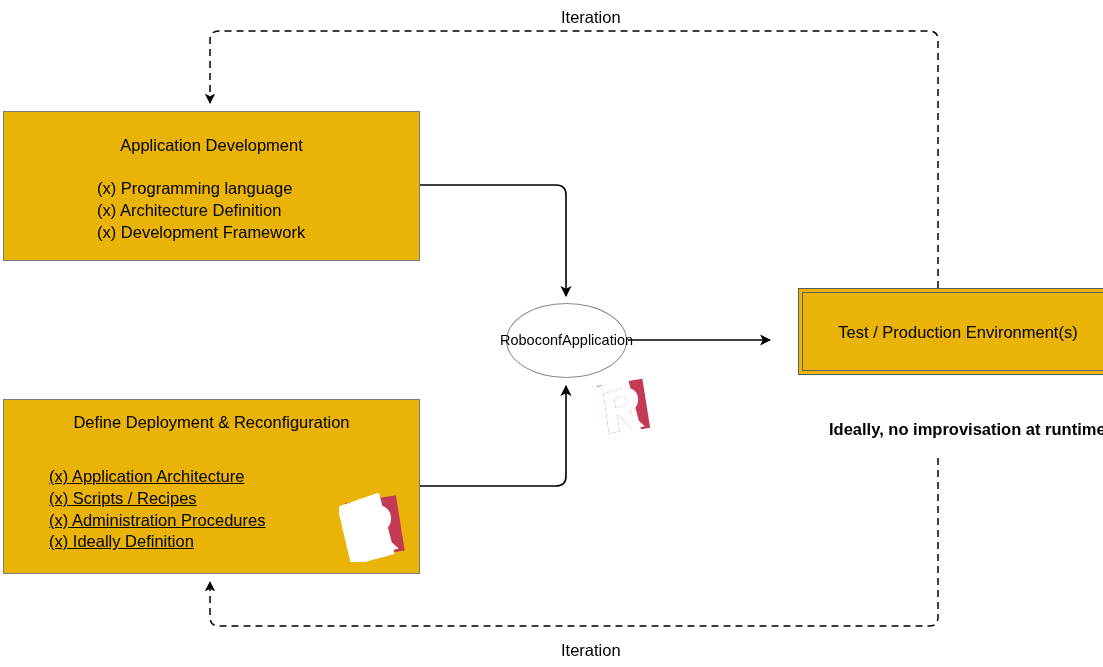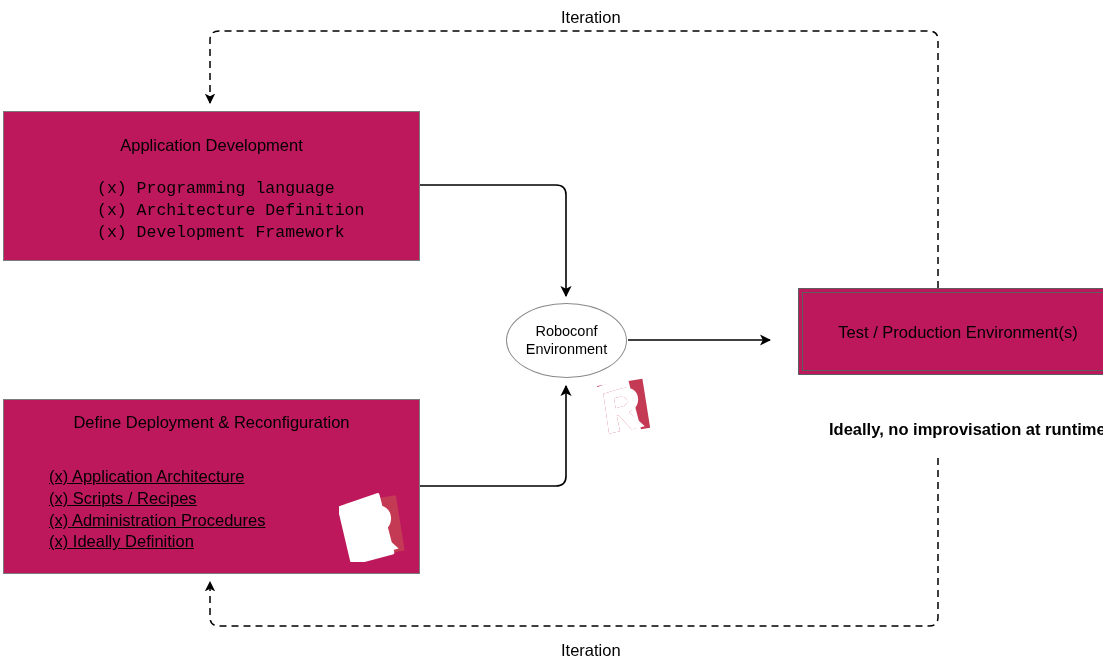--- a/index.html
+++ b/index.html
@@ -25,21 +25,21 @@
     width: 1103px;
     height: 667px;
     pointer-events: none;
   }
 
   
   .proc-box {
     position: absolute;
     box-sizing: border-box;
     border: 1px solid #7b7b7b;
-    background: #be185d;
+    background: #eab308;
   }
   .box-title {
     position: absolute;
     left: 0;
     right: 0;
     text-align: center;
     font-size: 16.5px;
     line-height: 20px;
     color: #000;
     white-space: nowrap;
@@ -54,21 +54,21 @@
   .bullet-list .bullet-row { display: block; }
 
   
   #box-app-dev {
     left: 3px;
     top: 111px;
     width: 417px;
     height: 150px;
   }
   #box-app-dev .box-title { top: 23px; }
-  #box-app-dev .bullet-list { left: 93px; top: 66px; font-family: Liberation Mono, monospace; }
+  #box-app-dev .bullet-list { left: 93px; top: 66px; }
 
   
   #box-define-deploy {
     left: 3px;
     top: 399px;
     width: 417px;
     height: 175px;
   }
   #box-define-deploy .box-title { top: 12px; }
   #box-define-deploy .bullet-list { left: 45px; top: 66px; text-decoration: underline; }
@@ -104,21 +104,21 @@
     position: absolute;
     left: 506px;
     top: 303px;
     width: 121px;
     height: 75px;
     border: 1px solid #8a8a8a;
     border-radius: 50%;
     background: #ffffff;
     box-sizing: border-box;
     display: flex;
-    flex-direction: column;
+    flex-direction: row;
     align-items: center;
     justify-content: center;
   }
   #ellipse-roboconf-app .ell-line {
     font-size: 14.5px;
     line-height: 17.5px;
     white-space: nowrap;
   }
 
   
@@ -185,21 +185,21 @@
     <div class="bullet-list">
       <span class="bullet-row">(x) Application Architecture</span>
       <span class="bullet-row">(x) Scripts / Recipes</span>
       <span class="bullet-row">(x) Administration Procedures</span>
       <span class="bullet-row">(x) Ideally Definition</span>
     </div>
   </div>
 
   <div id="ellipse-roboconf-app">
     <div class="ell-line">Roboconf</div>
-    <div class="ell-line">Environment</div>
+    <div class="ell-line">Application</div>
   </div>
 
   <div class="proc-box" id="box-test-prod">
     <div class="inner-frame">
       <div class="box-label">Test / Production Environment(s)</div>
     </div>
   </div>
 
   <div class="free-text" id="label-iteration-top">Iteration</div>
 

